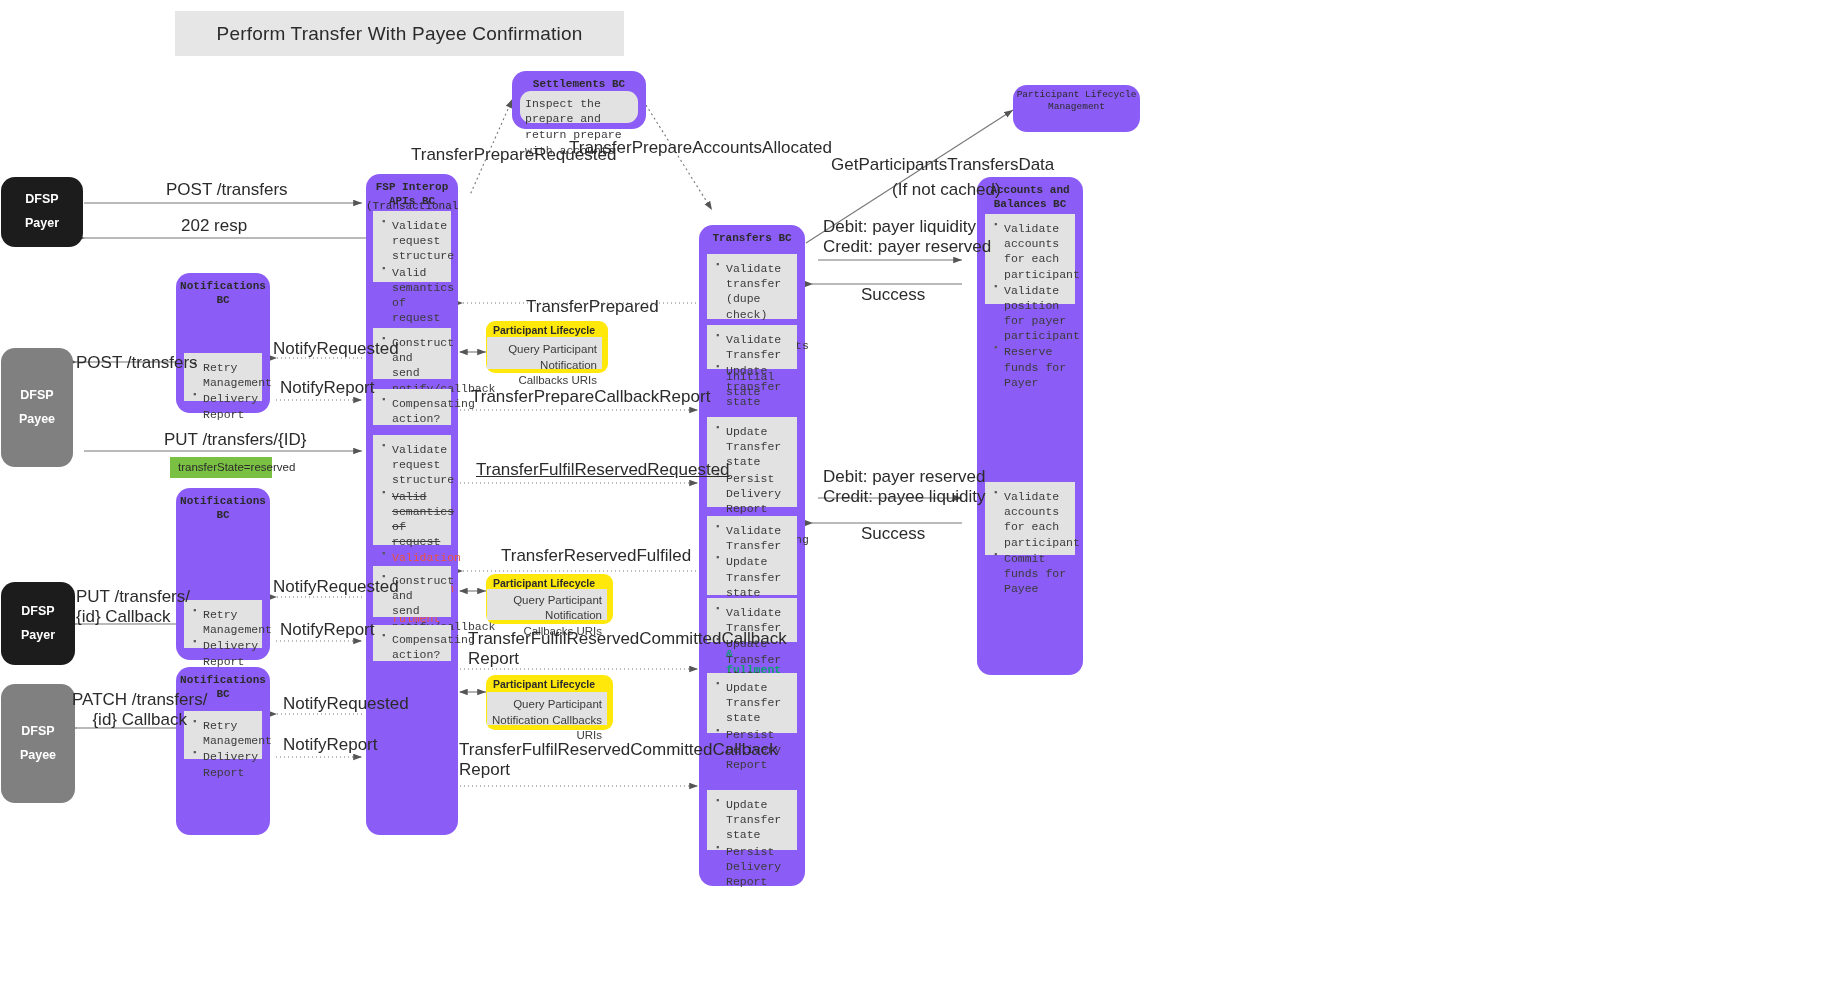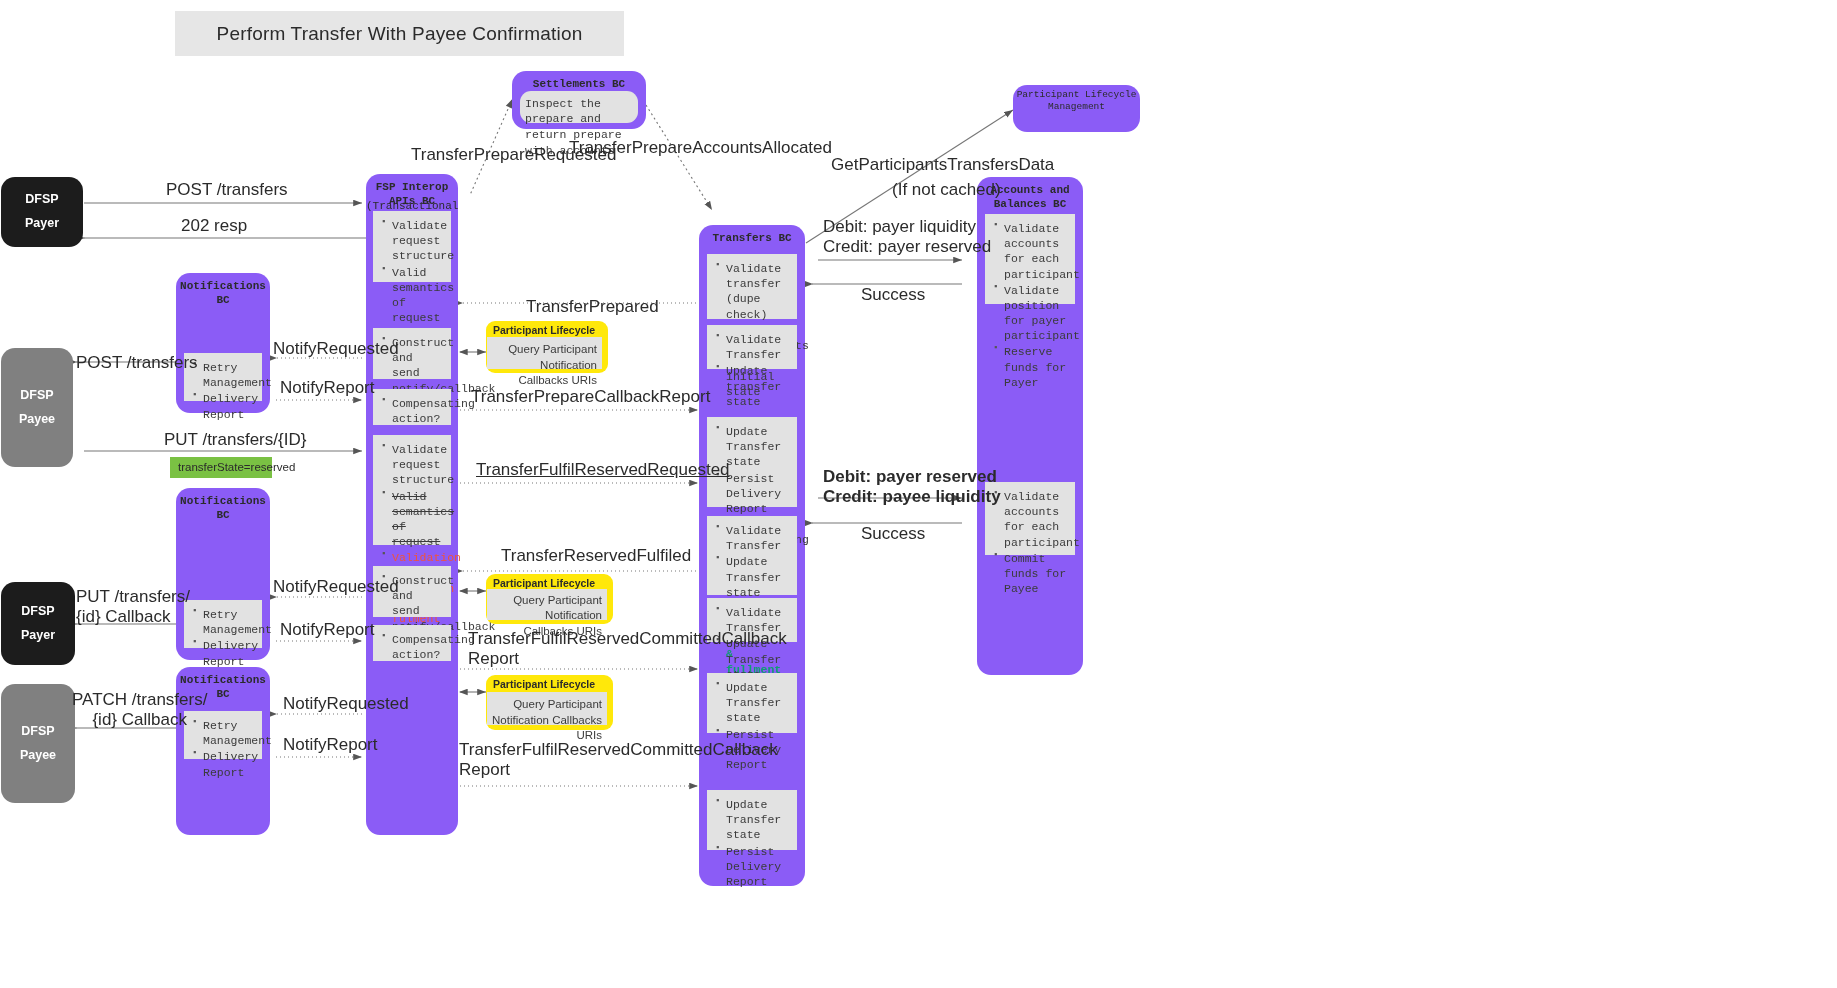--- a/index.html
+++ b/index.html
@@ -361,21 +361,21 @@
   <div class="abs lbl" style="left:273px;top:339px;">NotifyRequested</div>
   <div class="abs lbl" style="left:280px;top:378px;">NotifyReport</div>
 
   <div class="abs lbl" style="left:471px;top:387px;">TransferPrepareCallbackReport</div>
 
   <div class="abs lbl" style="left:164px;top:430px;">PUT /transfers/{ID}</div>
   <div class="abs statetag" style="left:170px;top:457px;width:102px;height:21px;">transferState=reserved</div>
 
   <div class="abs lbl" style="left:476px;top:460px;text-decoration:underline;">TransferFulfilReservedRequested</div>
 
-  <div class="abs lbl" style="left:823px;top:467px;font-weight:bold;">Debit: payer reserved
+  <div class="abs lbl" style="left:823px;top:467px;">Debit: payer reserved
 Credit: payee liquidity</div>
   <div class="abs lbl" style="left:861px;top:524px;">Success</div>
 
   <div class="abs lbl" style="left:501px;top:546px;">TransferReservedFulfiled</div>
 
   <div class="abs lbl" style="left:76px;top:587px;">PUT /transfers/
 {id} Callback</div>
   <div class="abs lbl" style="left:273px;top:577px;">NotifyRequested</div>
   <div class="abs lbl" style="left:280px;top:620px;">NotifyReport</div>
 

